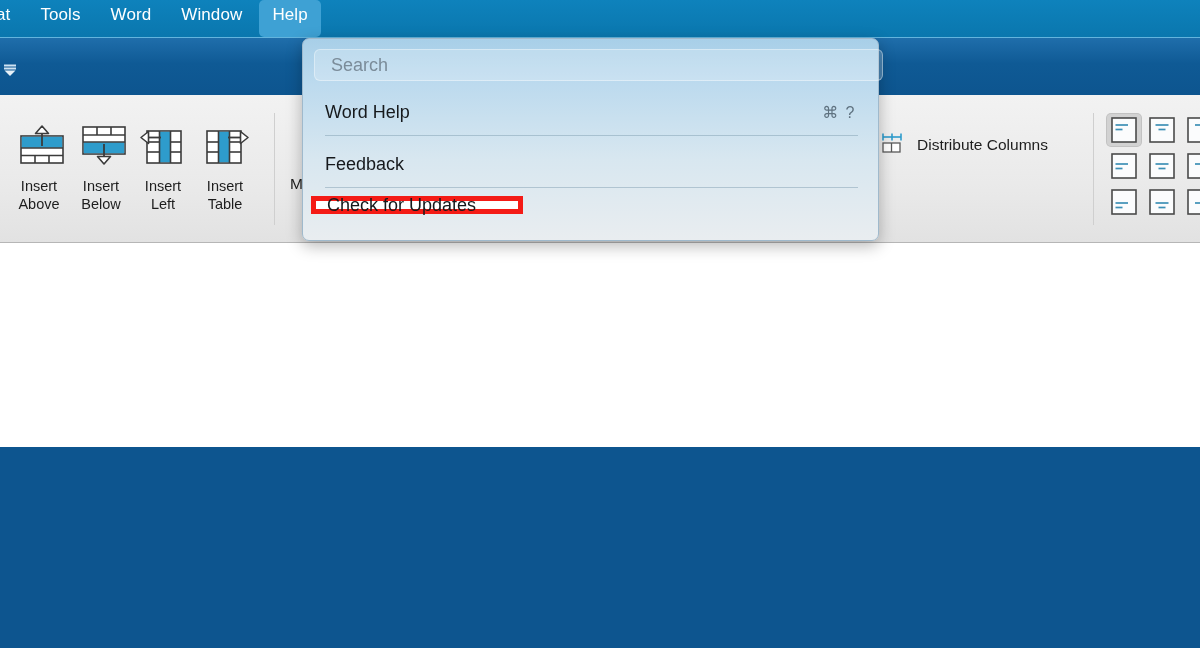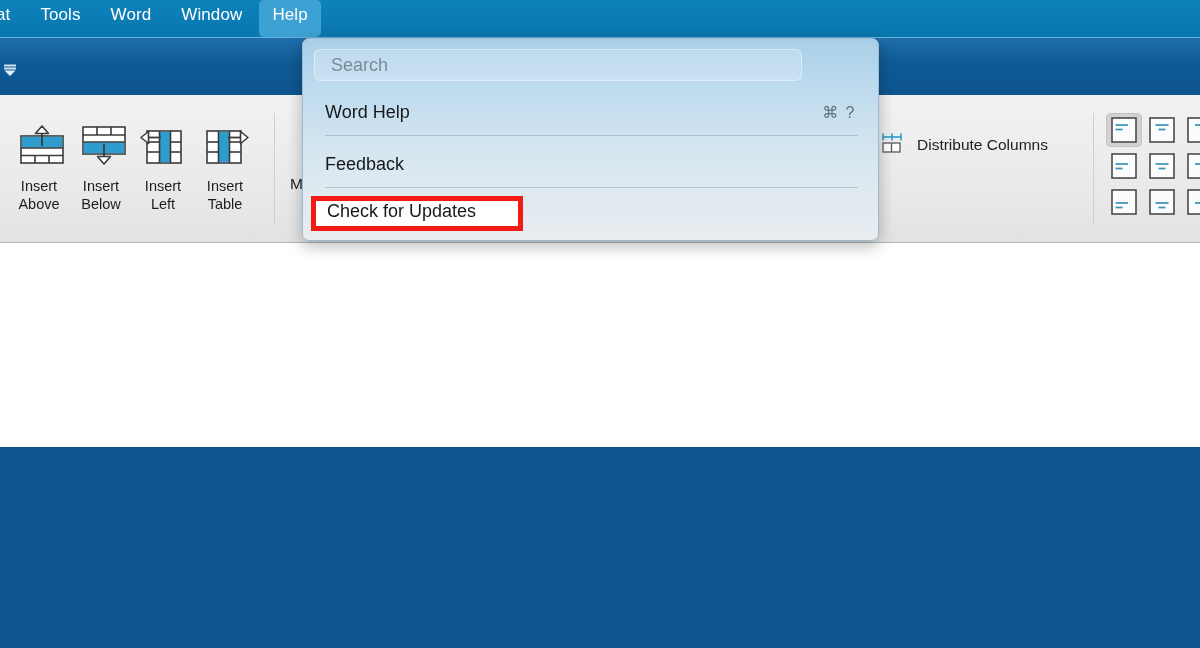--- a/index.html
+++ b/index.html
@@ -175,21 +175,21 @@
     background: linear-gradient(to bottom, #a8cfe8 0%, #bcdaee 22%, #d8e7f0 60%, #e9edf0 100%);
     border: 1px solid #9fb9cc;
     border-radius: 7px;
     box-shadow: 0 5px 16px rgba(0,0,0,0.28);
     z-index: 60;
     box-sizing: border-box;
   }
   .dd-search {
     position: absolute;
     left: 11px; top: 10px;
-    width: 488px; height: 32px;
+    width: 569px; height: 32px;
     background: rgba(255,255,255,0.22);
     border: 1px solid rgba(255,255,255,0.38);
     border-radius: 6px;
     box-sizing: border-box;
     display: flex;
     align-items: center;
     padding-left: 16px;
   }
   .dd-search-text {
     font-size: 18px;
@@ -218,27 +218,27 @@
   .dd-divider {
     position: absolute;
     left: 22px;
     width: 533px;
     height: 1px;
     background: rgba(120,150,170,0.45);
   }
   .dd-item-highlight {
     position: absolute;
     left: 311px; top: 196px;
-    width: 212px; height: 35px;
+    width: 212px; height: 18px;
     border: 5px solid #f41b16;
     background: #ffffff;
     box-sizing: border-box;
     z-index: 70;
     display: flex;
-    align-items: flex-start;
+    align-items: center;
     padding-left: 11px;
   }
   .dd-item-highlight .dd-label {
     font-size: 18px;
     color: #16191c;
   }
 </style>
 </head>
 <body>
 

